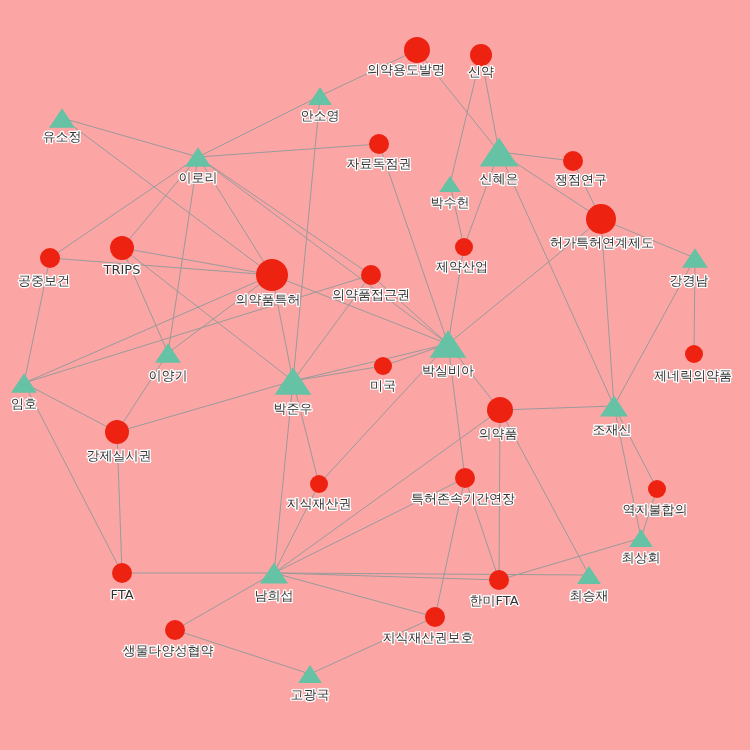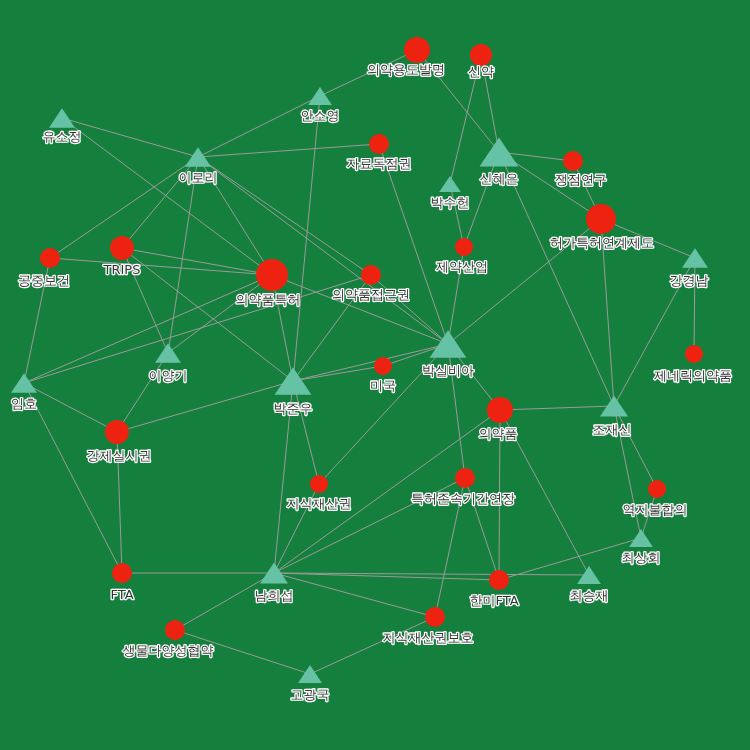--- a/index.html
+++ b/index.html
@@ -4,21 +4,21 @@
 <style>
   html, body {
     margin: 0;
     padding: 0;
     background: #ffffff;
   }
   #graph-root {
     position: relative;
     width: 750px;
     height: 750px;
-    background: #15803d;
+    background: #fca5a5;
     font-family: "DejaVu Sans", "Liberation Sans", sans-serif;
     overflow: hidden;
   }
   #graph-svg {
     position: absolute;
     top: 0;
     left: 0;
     width: 750px;
     height: 750px;
     display: block;

